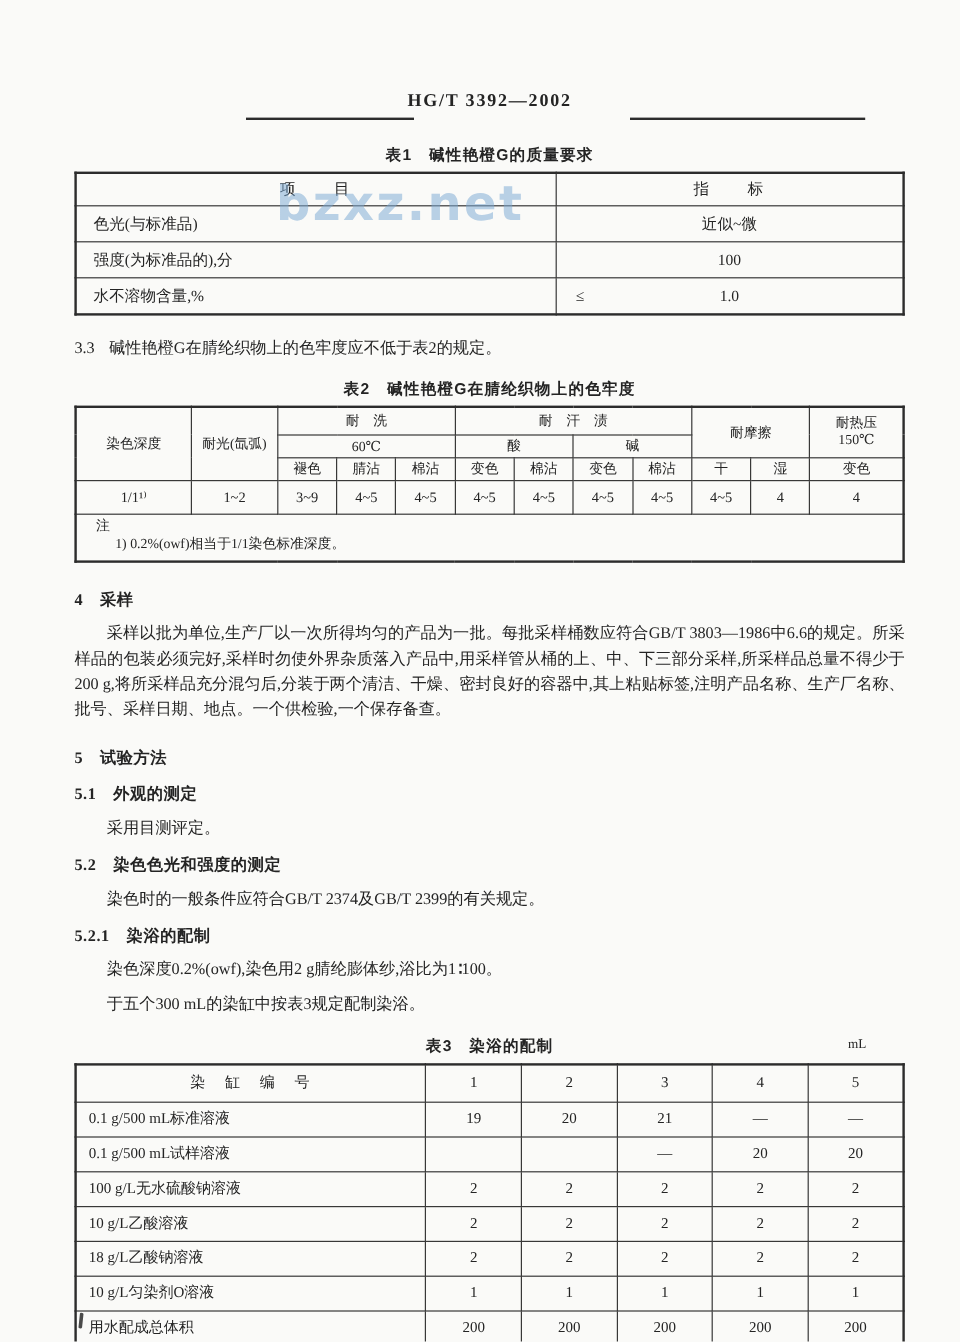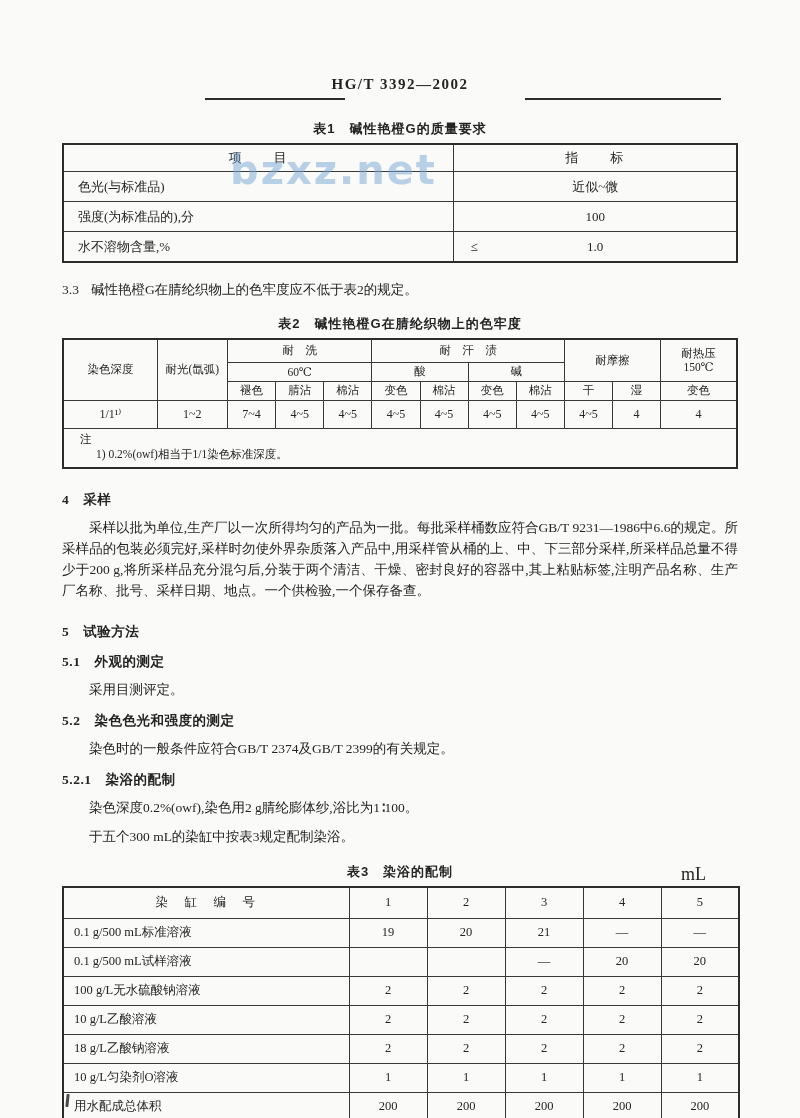--- a/index.html
+++ b/index.html
@@ -2,21 +2,21 @@
 <html><head>
 <meta charset="utf-8">
 <style>
   html,body{margin:0;padding:0}
   body{
     width:800px;height:1118px;overflow:hidden;
     background:#fafaf8;
     font-family:"Liberation Serif","DejaVu Serif",serif;
     color:#242424;
   }
-  .page{position:relative;width:800px;height:1118px;box-sizing:border-box;padding:76px 62px 0 62px}
+  .page{position:relative;width:800px;height:1118px;box-sizing:border-box;padding:76px 46px 0 62px}
 
   
   .doc-header{position:relative;height:28px}
   .doc-num{position:absolute;left:50%;top:0;transform:translateX(-50%);
     font-weight:bold;font-size:15px;letter-spacing:1.5px;white-space:nowrap}
   .rule{position:absolute;top:22px;border-top:2px solid #2c2c2c}
   .rule-l{left:143px;width:140px}
   .rule-r{left:463px;width:196px}
 
   
@@ -55,21 +55,21 @@
   .t2 .hr2{height:19px}
   .t2 .hr3{height:19px}
   .t2 .vals td{height:25px;font-size:12px}
   .t2 .pre{white-space:pre-line;line-height:14px}
   .t2 .note-cell{text-align:left;font-size:11.5px;padding:3px 6px 5px 16px;line-height:15px}
   .t2 .footnote{margin-left:16px}
 
   
   .t3-caption-row{position:relative;margin-top:16px}
   .t3-unit{position:absolute;right:32px;top:1px;font-family:"Liberation Serif",serif;
-    font-weight:normal;font-size:18px;letter-spacing:0}
+    font-weight:normal;font-size:11px;letter-spacing:0}
   .t3{margin-top:5px;border:2px solid #2c2c2c;font-size:12.5px}
   .t3 td{height:26px;text-align:center}
   .t3 .label{text-align:left;padding-left:10px}
   .t3 .hdr{text-align:center;letter-spacing:2px;height:28px}
 
   .scan-mark{position:absolute;left:66px;top:1094px;width:3px;height:13px;
     background:#4a4a4a;transform:rotate(6deg);border-radius:1px}
 </style>
 </head>
 <body>
@@ -157,42 +157,42 @@
       <th>棉沾</th>
       <th>变色</th>
       <th>棉沾</th>
       <th>干</th>
       <th>湿</th>
       <th>变色</th>
     </tr>
     <tr class="vals">
       <td>1/1¹⁾</td>
       <td>1~2</td>
-      <td>7~4</td>
+      <td>3~9</td>
       <td>4~5</td>
       <td>4~5</td>
       <td>4~5</td>
       <td>4~5</td>
       <td>4~5</td>
       <td>4~5</td>
       <td>4~5</td>
       <td>4</td>
       <td>4</td>
     </tr>
     <tr>
       <td class="note-cell" colspan="12">
         <div>注</div>
         <div class="footnote">1) 0.2%(owf)相当于1/1染色标准深度。</div>
       </td>
     </tr>
   </tbody>
     </table>
 
   <div class="sec-heading">4　采样</div>
-  <p class="body-para indent">采样以批为单位,生产厂以一次所得均匀的产品为一批。每批采样桶数应符合GB/T 9231—1986中6.6的规定。所采样品的包装必须完好,采样时勿使外界杂质落入产品中,用采样管从桶的上、中、下三部分采样,所采样品总量不得少于200 g,将所采样品充分混匀后,分装于两个清洁、干燥、密封良好的容器中,其上粘贴标签,注明产品名称、生产厂名称、批号、采样日期、地点。一个供检验,一个保存备查。</p>
+  <p class="body-para indent">采样以批为单位,生产厂以一次所得均匀的产品为一批。每批采样桶数应符合GB/T 3803—1986中6.6的规定。所采样品的包装必须完好,采样时勿使外界杂质落入产品中,用采样管从桶的上、中、下三部分采样,所采样品总量不得少于200 g,将所采样品充分混匀后,分装于两个清洁、干燥、密封良好的容器中,其上粘贴标签,注明产品名称、生产厂名称、批号、采样日期、地点。一个供检验,一个保存备查。</p>
 
   <div class="sec-heading">5　试验方法</div>
 
   <div class="sec-heading sub-heading">5.1　外观的测定</div>
   <p class="body-para indent">采用目测评定。</p>
 
   <div class="sec-heading sub-heading">5.2　染色色光和强度的测定</div>
   <p class="body-para indent">染色时的一般条件应符合GB/T 2374及GB/T 2399的有关规定。</p>
 
   <div class="sec-heading sub-heading">5.2.1　染浴的配制</div>

